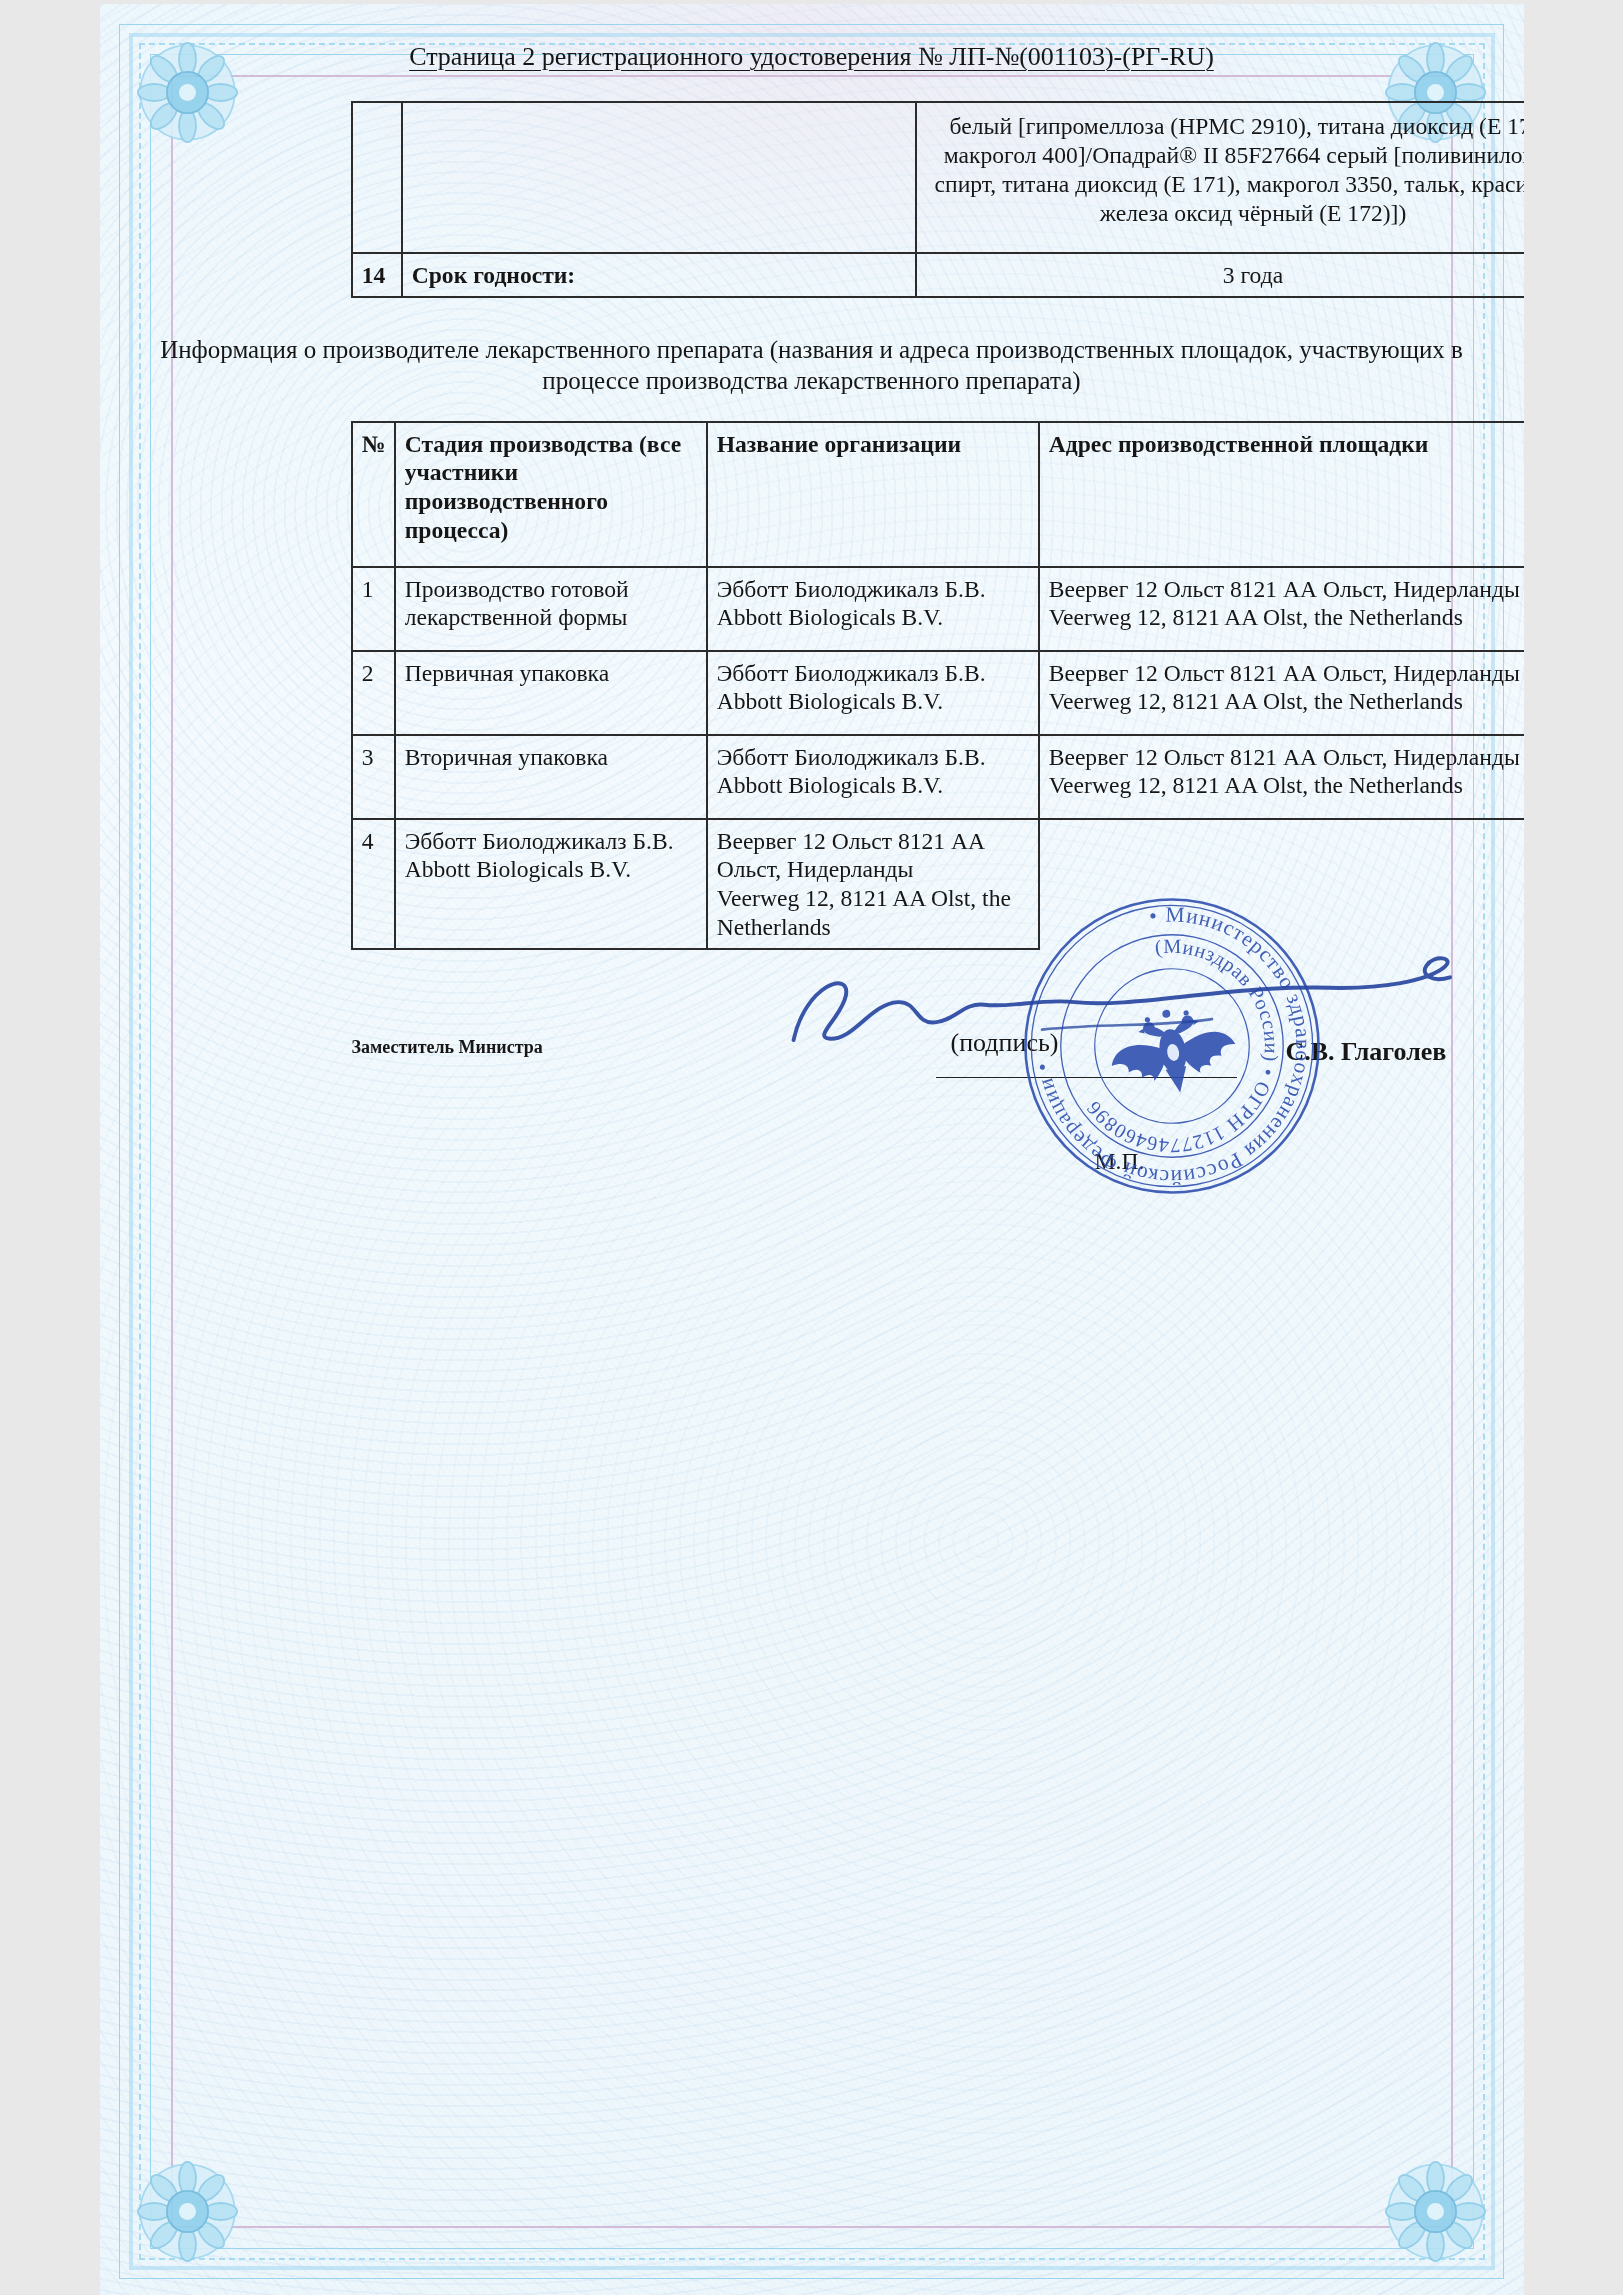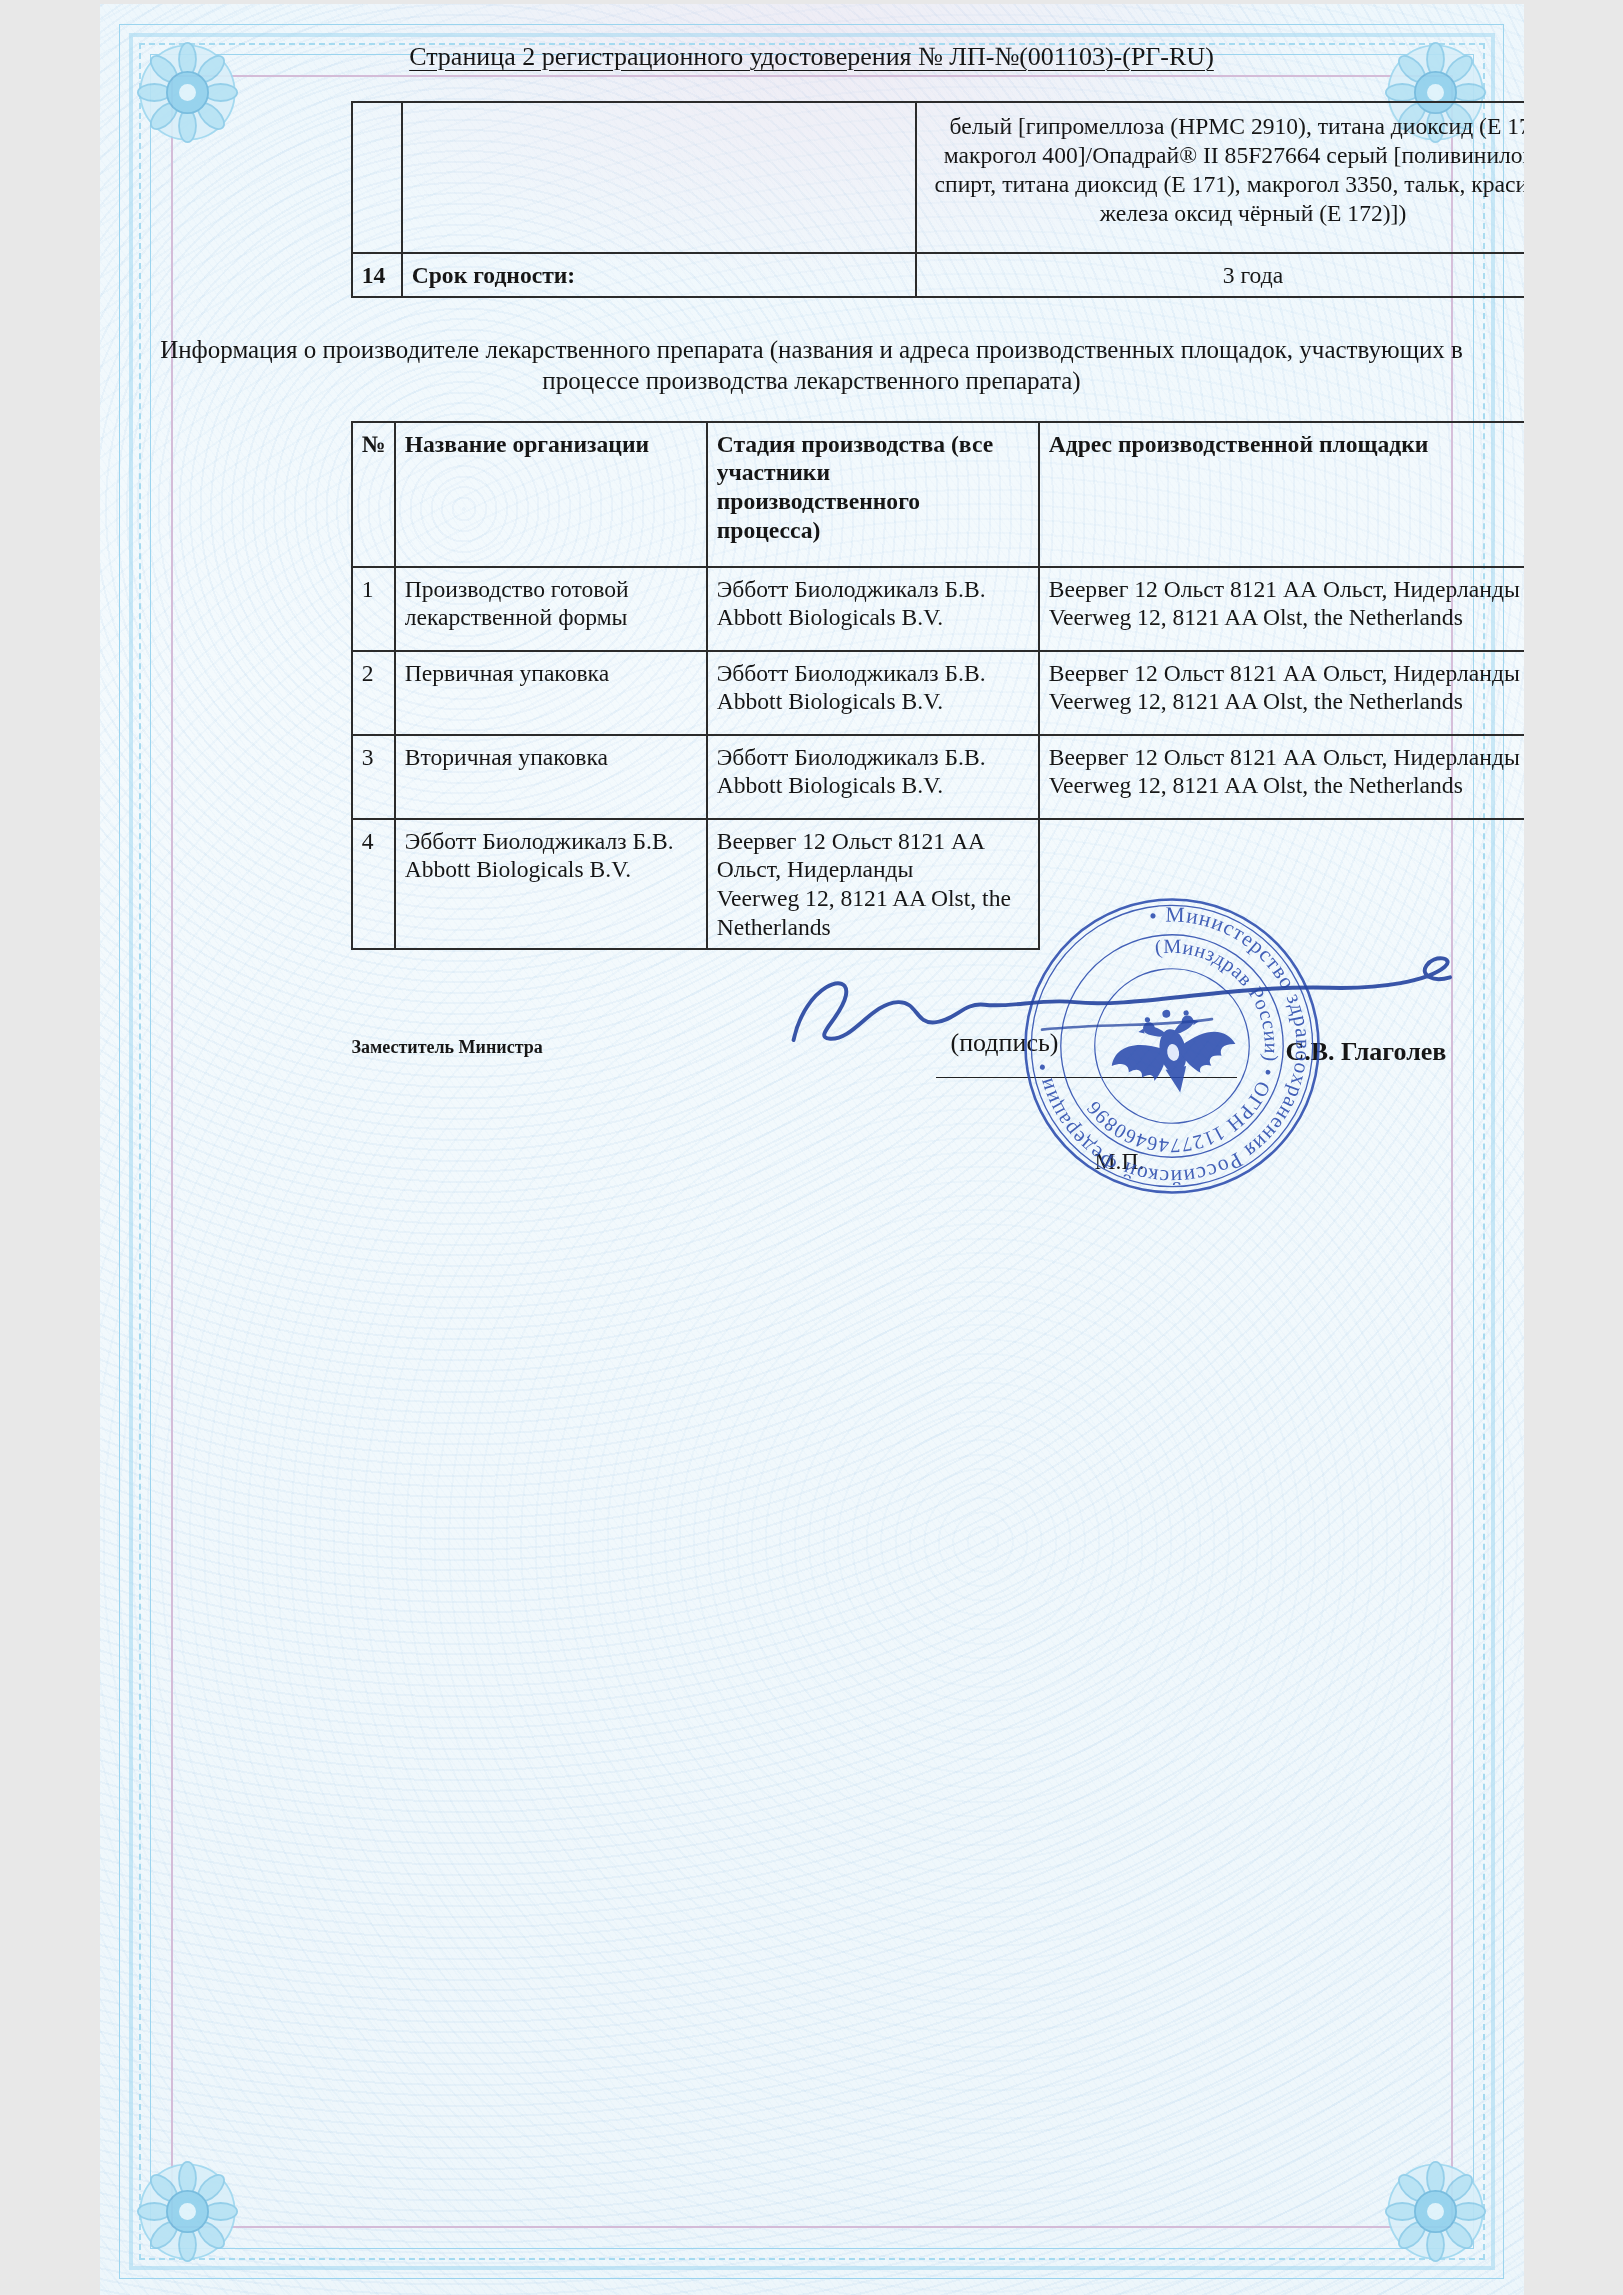--- a/index.html
+++ b/index.html
@@ -116,22 +116,22 @@
     <div class="c cont">белый [гипромеллоза (HPMC 2910), титана диоксид (Е 171), макрогол 400]/Опадрай® II 85F27664 серый [поливиниловый спирт, титана диоксид (Е 171), макрогол 3350, тальк, краситель железа оксид чёрный (Е 172)])</div>
     <div class="c r14 b">14</div>
     <div class="c r14 b">Срок годности:</div>
     <div class="c r14 ctr">3 года</div>
   </div>
 
   <div class="info">Информация о производителе лекарственного препарата (названия и адреса производственных площадок, участвующих в процессе производства лекарственного препарата)</div>
 
   <div class="grid mtable">
     <div class="c h">№</div>
+    <div class="c h">Стадия производства (все участники производственного процесса)</div>
     <div class="c h">Название организации</div>
-    <div class="c h">Стадия производства (все участники производственного процесса)</div>
     <div class="c h">Адрес производственной площадки</div>
 
     <div class="c d">1</div>
     <div class="c d">Производство готовой лекарственной формы</div>
     <div class="c d">
       <div>Эбботт Биолоджикалз Б.В.</div>
       <div>Abbott Biologicals B.V.</div>
     </div>
     <div class="c d">
       <div>Веервег 12 Ольст 8121 АА Ольст, Нидерланды</div>

